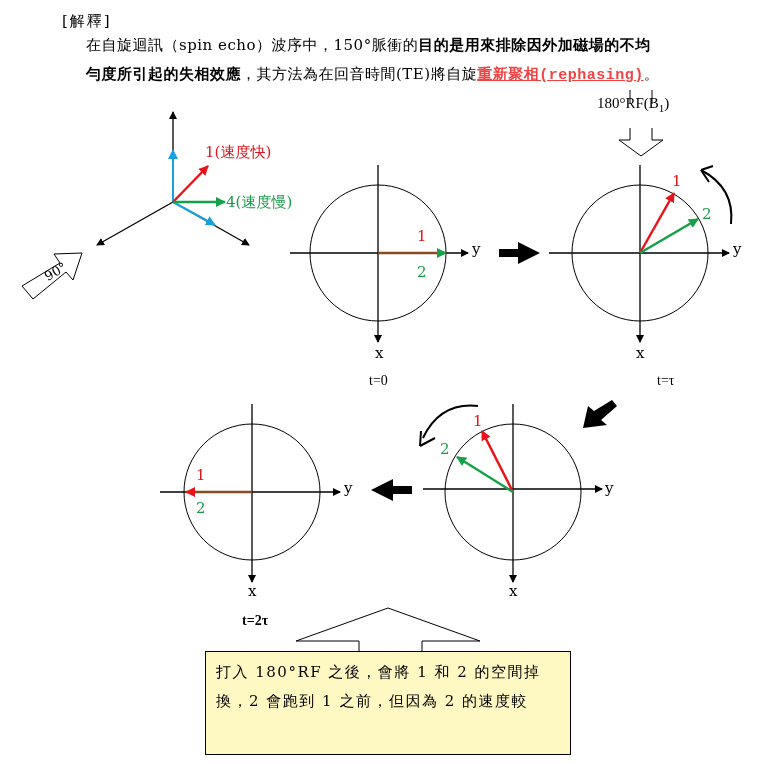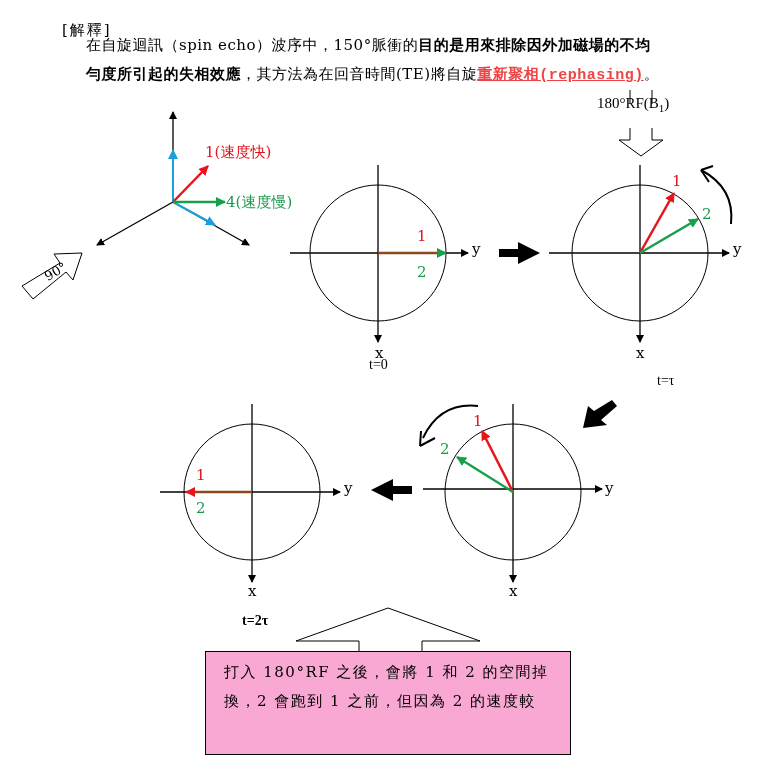--- a/index.html
+++ b/index.html
@@ -1,32 +1,32 @@
 <!DOCTYPE html>
 <html><head>
 <meta charset="utf-8">
 <style>
   html, body { margin:0; padding:0; background:#ffffff; }
   body { width:773px; height:764px; position:relative; overflow:hidden;
          font-family:"DejaVu Serif","Liberation Serif",serif; color:#000; }
   .abs { position:absolute; }
-  .heading { left:62px; top:21px; font-size:15px; letter-spacing:2px; }
+  .heading { left:62px; top:12px; font-size:15px; letter-spacing:2px; }
   .para { left:86px; font-size:15px; white-space:nowrap; letter-spacing:0.5px; }
   .para1 { top:36px; }
   .para2 { top:65px; }
   .b { font-weight:bold; }
   .red-u { color:#ef4444; font-weight:bold; text-decoration:underline;font-family:Liberation Mono, monospace; }
   .lbl { font-size:15px; }
   .red { color:#e0141c; }
   .green { color:#1a9a4a; }
   .tlabel { font-size:14px; font-family:"Liberation Serif",serif; }
   .tbold { font-weight:bold;text-align:center; }
   .rf { left:597px; top:95px; font-size:15px; font-weight:normal; font-family:"Liberation Serif",serif; }
   .note { left:205px; top:651px; width:366px; height:104px; border:1px solid #000;
-          background:#f9a8d4; box-sizing:border-box; padding:6px 18px; font-size:15px;
+          background:#fef9c3; box-sizing:border-box; padding:6px 10px; font-size:15px;
           line-height:29px; letter-spacing:1.5px; }
   svg { position:absolute; left:0; top:0; }
 </style>
 </head>
 <body>
 
 <div class="abs heading">[解釋]</div>
 
 <div class="abs para para1"><span>在自旋迴訊（spin echo）波序中，150°脈衝的</span><span class="b">目的是用來排除因外加磁場的不均</span></div>
 <div class="abs para para2"><span class="b">勻度所引起的失相效應</span><span>，其方法為在回音時間(TE)將自旋</span><span class="red-u">重新聚相(rephasing)</span><span>。</span></div>
@@ -117,21 +117,21 @@
 <div class="abs lbl red" style="left:205px;top:143px;">1(速度快)</div>
 <div class="abs lbl green" style="left:226px;top:193px;">4(速度慢)</div>
 <div class="abs lbl" style="left:44px;top:264px;transform:rotate(-30deg);font-size:13px;">90°</div>
 
 <div class="abs rf">180°RF(B<sub style="font-size:11px">1</sub>)</div>
 
 <div class="abs lbl red" style="left:417px;top:227px;">1</div>
 <div class="abs lbl green" style="left:417px;top:263px;">2</div>
 <div class="abs lbl" style="left:472px;top:240px;">y</div>
 <div class="abs lbl" style="left:375px;top:344px;">x</div>
-<div class="abs tlabel" style="left:369px;top:357px;">t=0</div>
+<div class="abs tlabel" style="left:369px;top:373px;">t=0</div>
 
 <div class="abs lbl red" style="left:672px;top:172px;">1</div>
 <div class="abs lbl green" style="left:702px;top:205px;">2</div>
 <div class="abs lbl" style="left:733px;top:240px;">y</div>
 <div class="abs lbl" style="left:636px;top:344px;">x</div>
 <div class="abs tlabel" style="left:630px;top:373px;margin-left:27px;">t=τ</div>
 
 <div class="abs lbl red" style="left:473px;top:412px;">1</div>
 <div class="abs lbl green" style="left:440px;top:440px;">2</div>
 <div class="abs lbl" style="left:605px;top:479px;">y</div>

